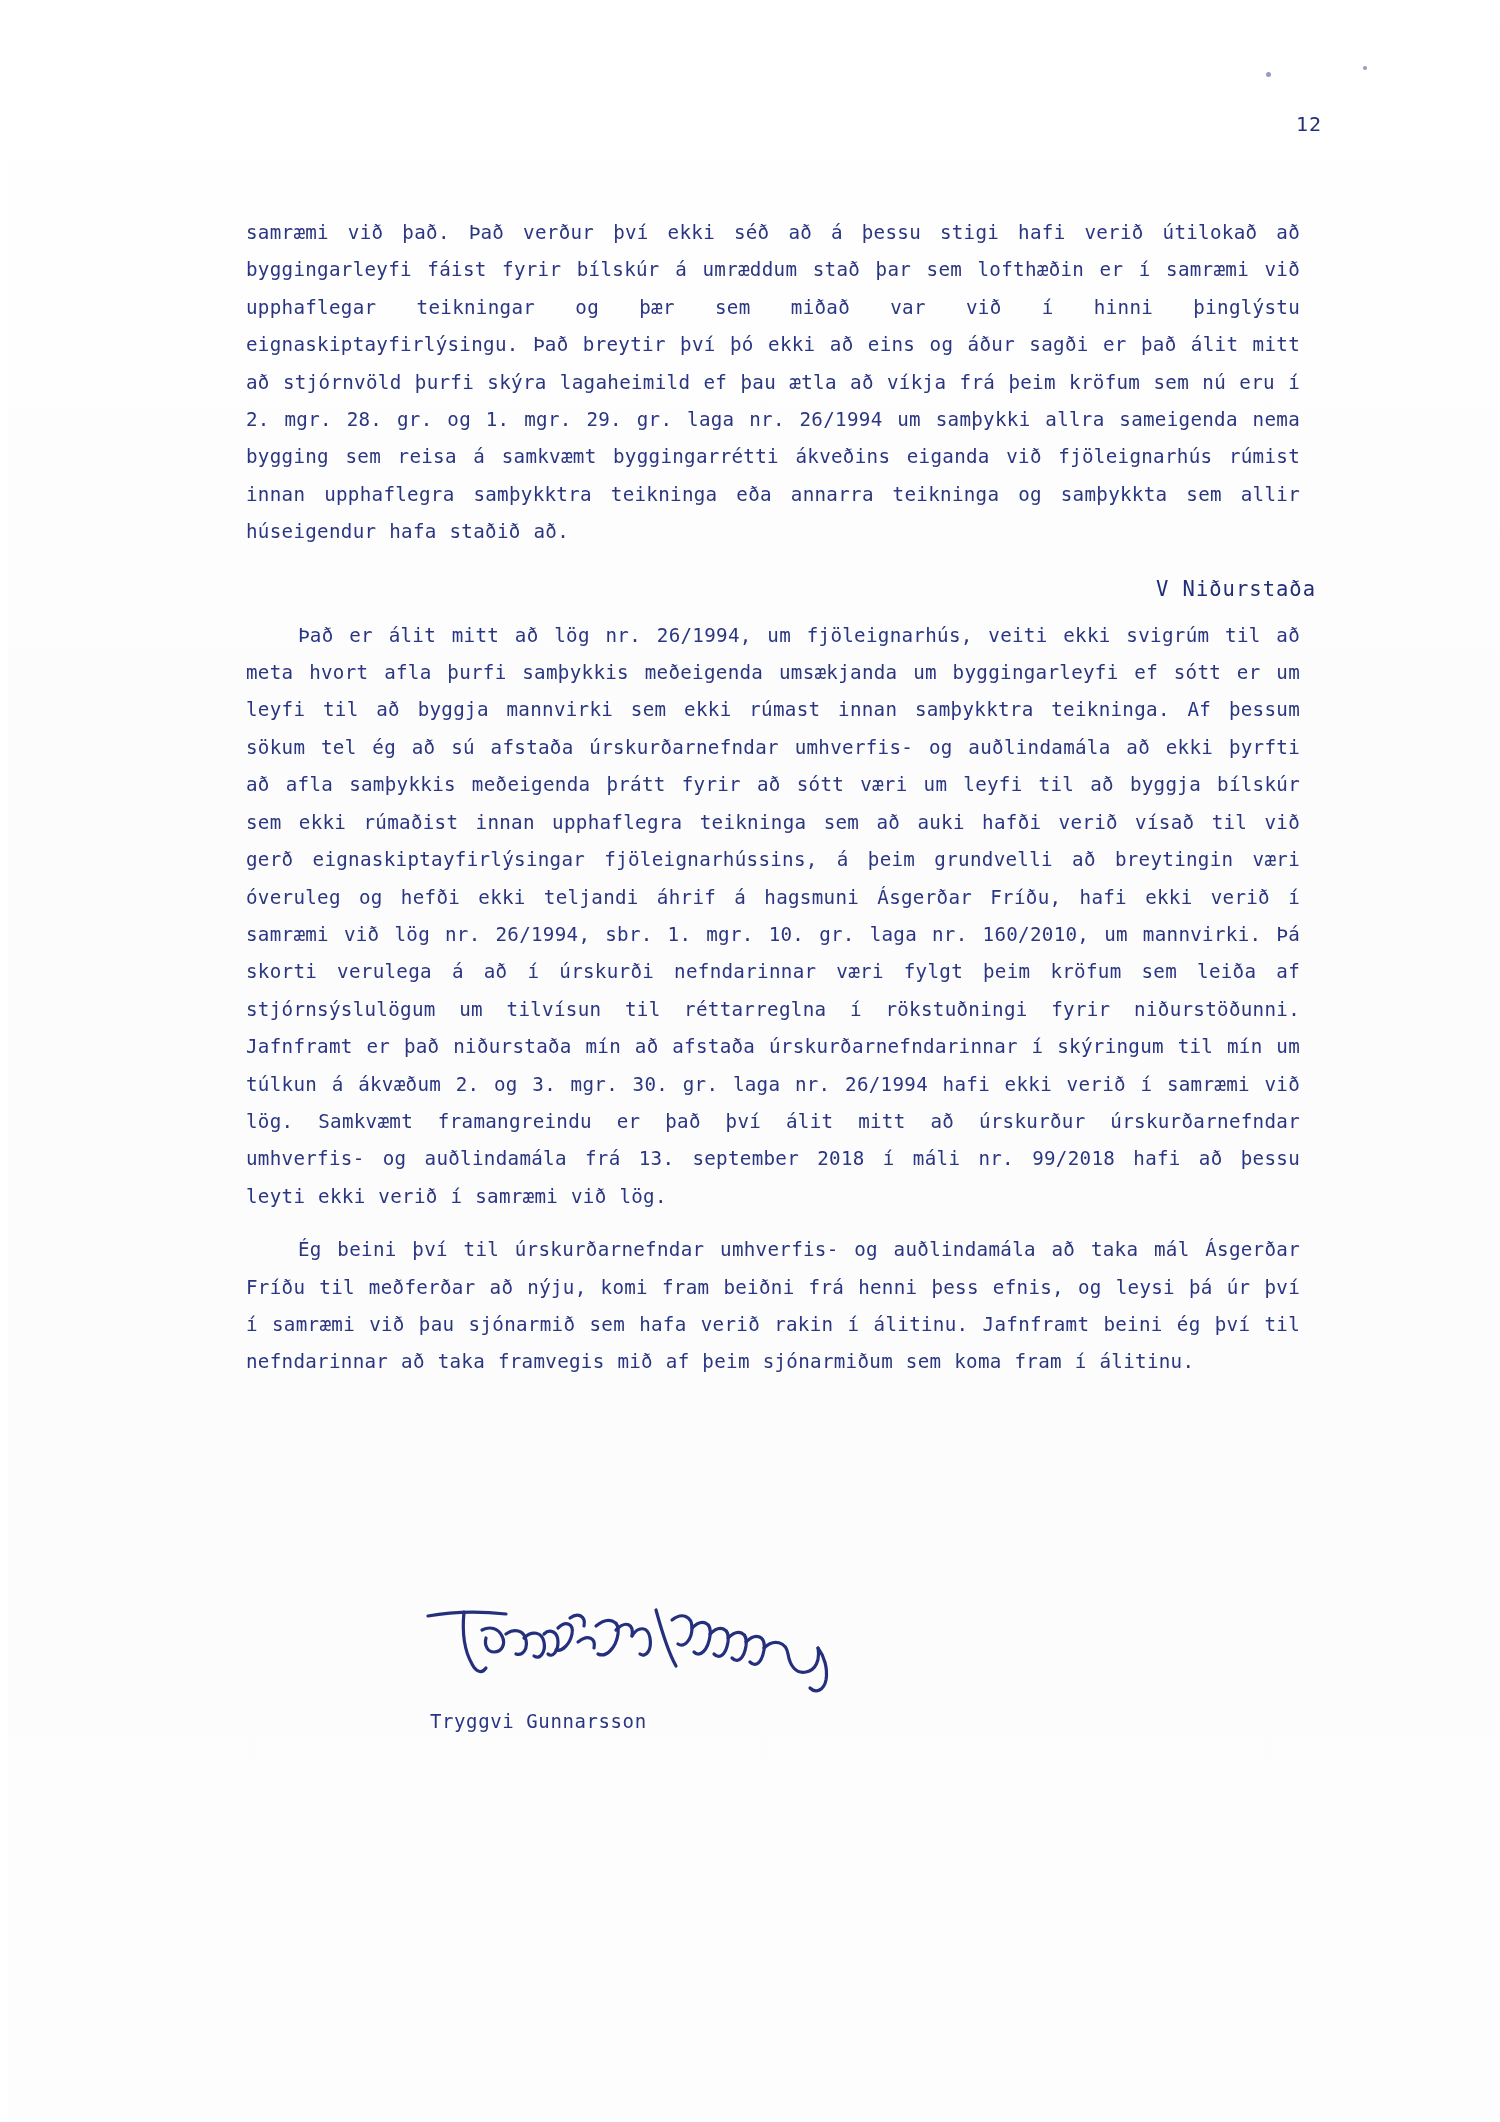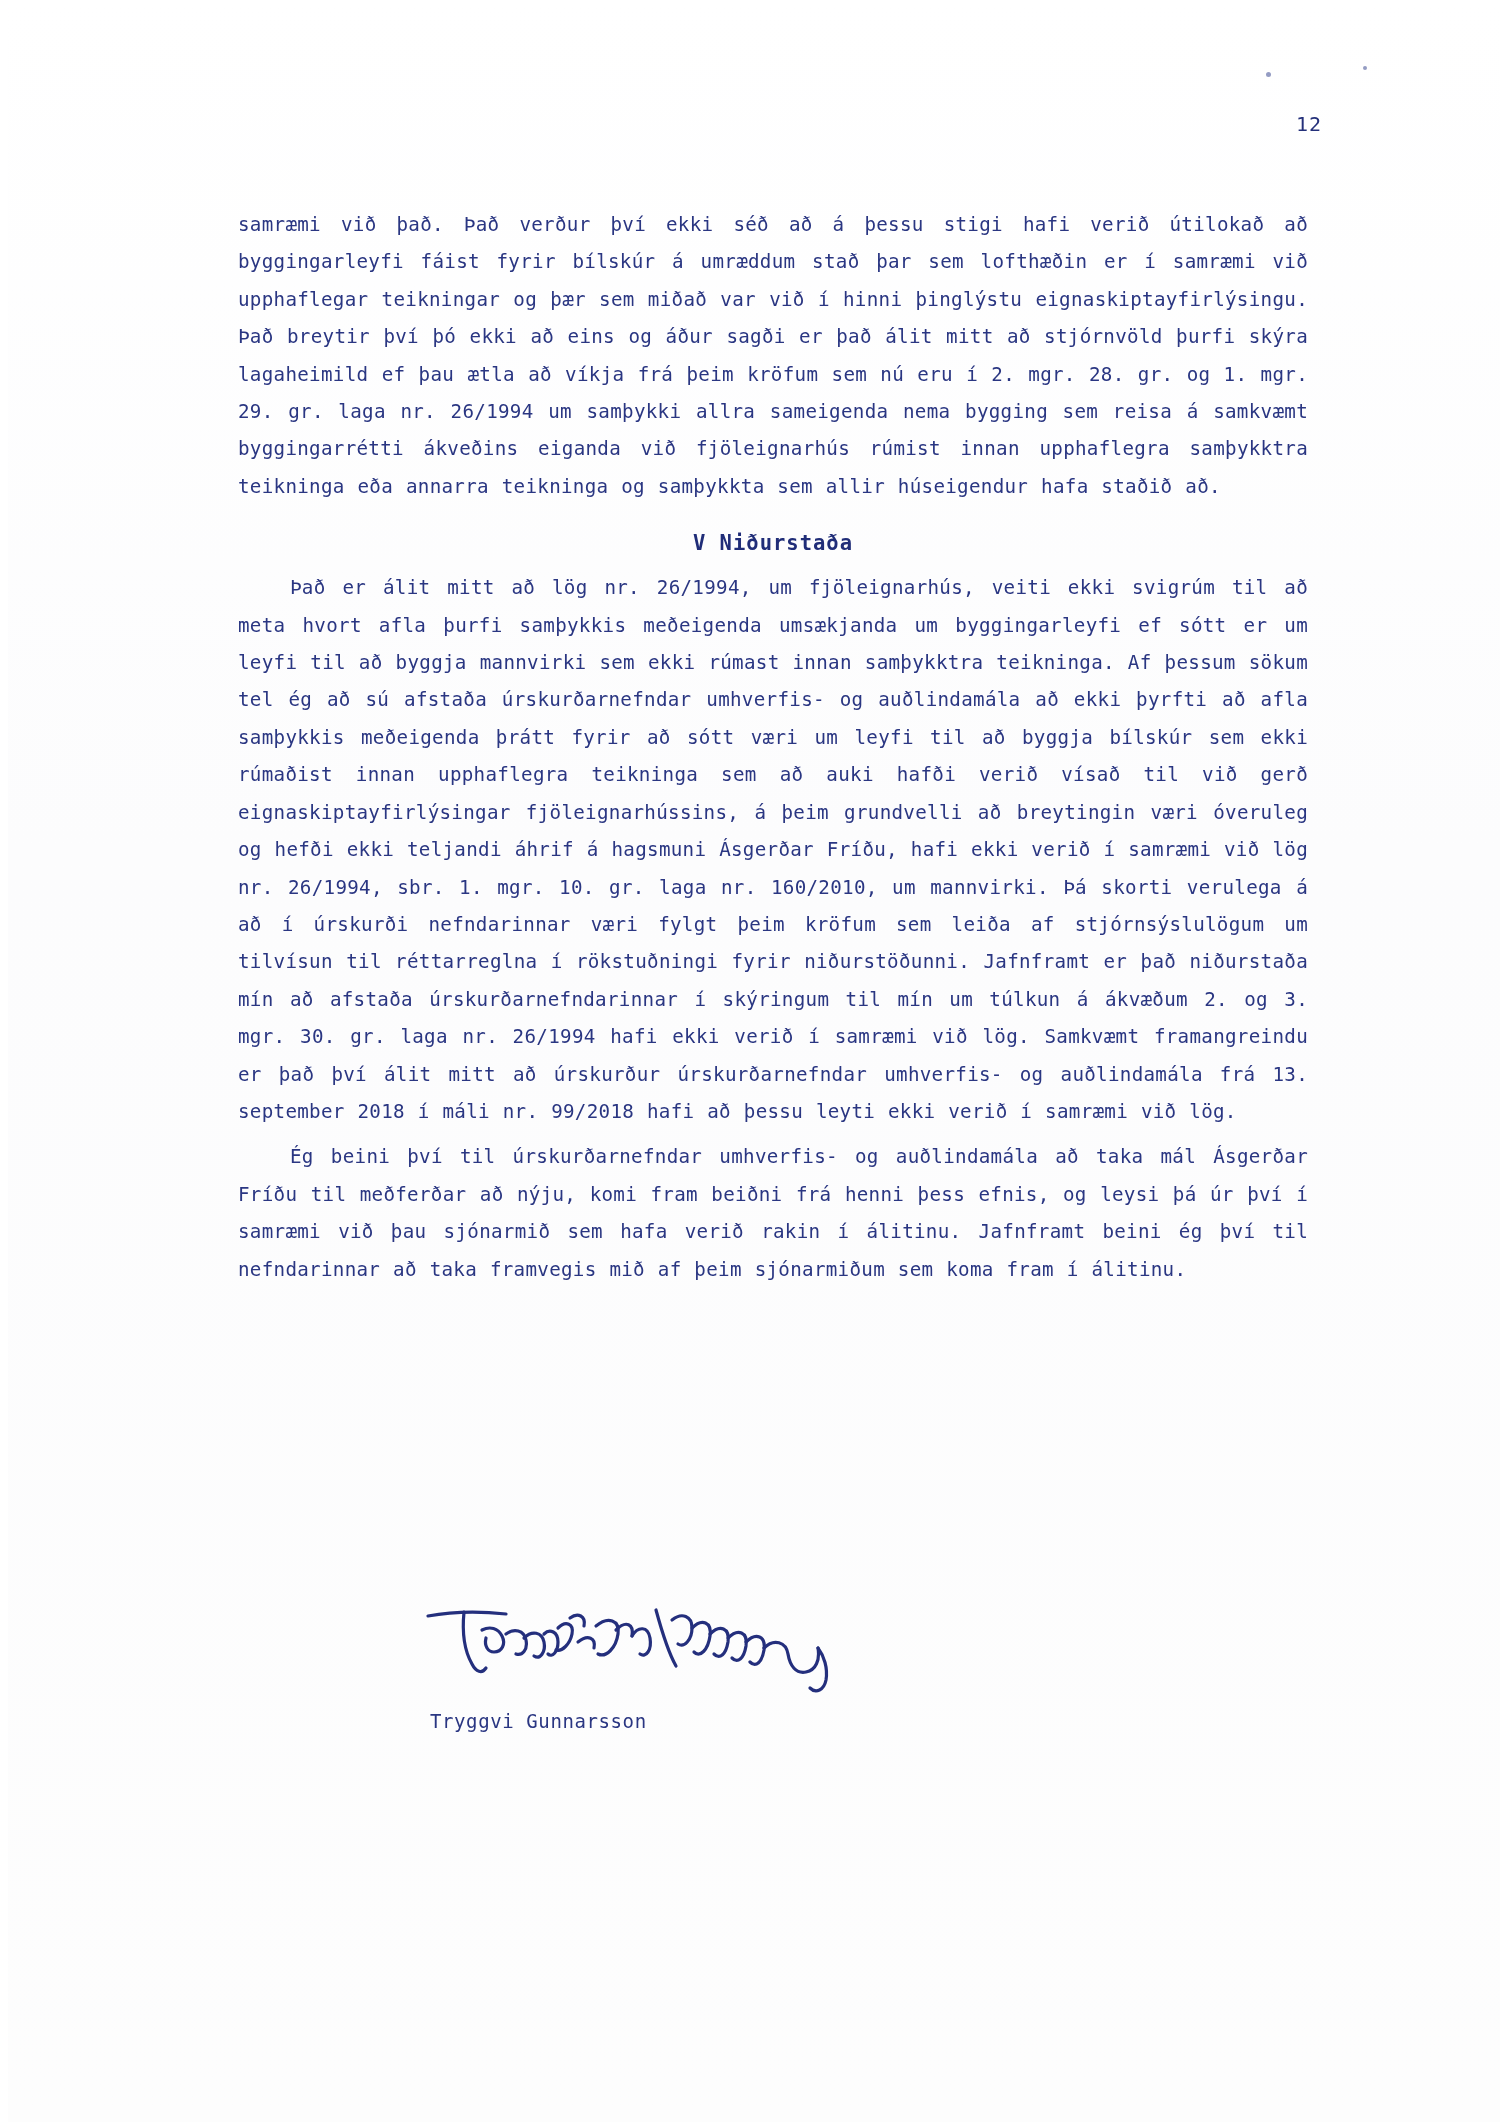--- a/index.html
+++ b/index.html
@@ -38,40 +38,40 @@
     color: #24307a;
     font-family: "DejaVu Sans Mono", monospace;
   }
   .content {
     position: absolute;
     left: 222px;
     top: 198px;
     width: 1086px;
   }
   p.body-par {
-    margin: 8px;
+    margin: 16px;
     font-size: 19.2px;
     line-height: 37.4px;
     text-align: justify;
     color: #2a3682;
     letter-spacing: 0.3px;
     font-family: "DejaVu Sans Mono", monospace;
     word-spacing: 1px;
   }
   p.body-par.indent::first-line {
     
   }
   p.indent {
     text-indent: 52px;
   }
   h2.section-heading {
     margin: 26px 0 14px 0;
-    text-align: center;
+    text-align: right;
     font-size: 20.5px;
-    font-weight: bold;
+    font-weight: normal;
     color: #202d78;
     letter-spacing: 1px;
     font-family: "DejaVu Sans Mono", monospace;
   }
   .signature-block {
     position: absolute;
     left: 222px;
     top: 1560px;
     width: 1086px;
   }

